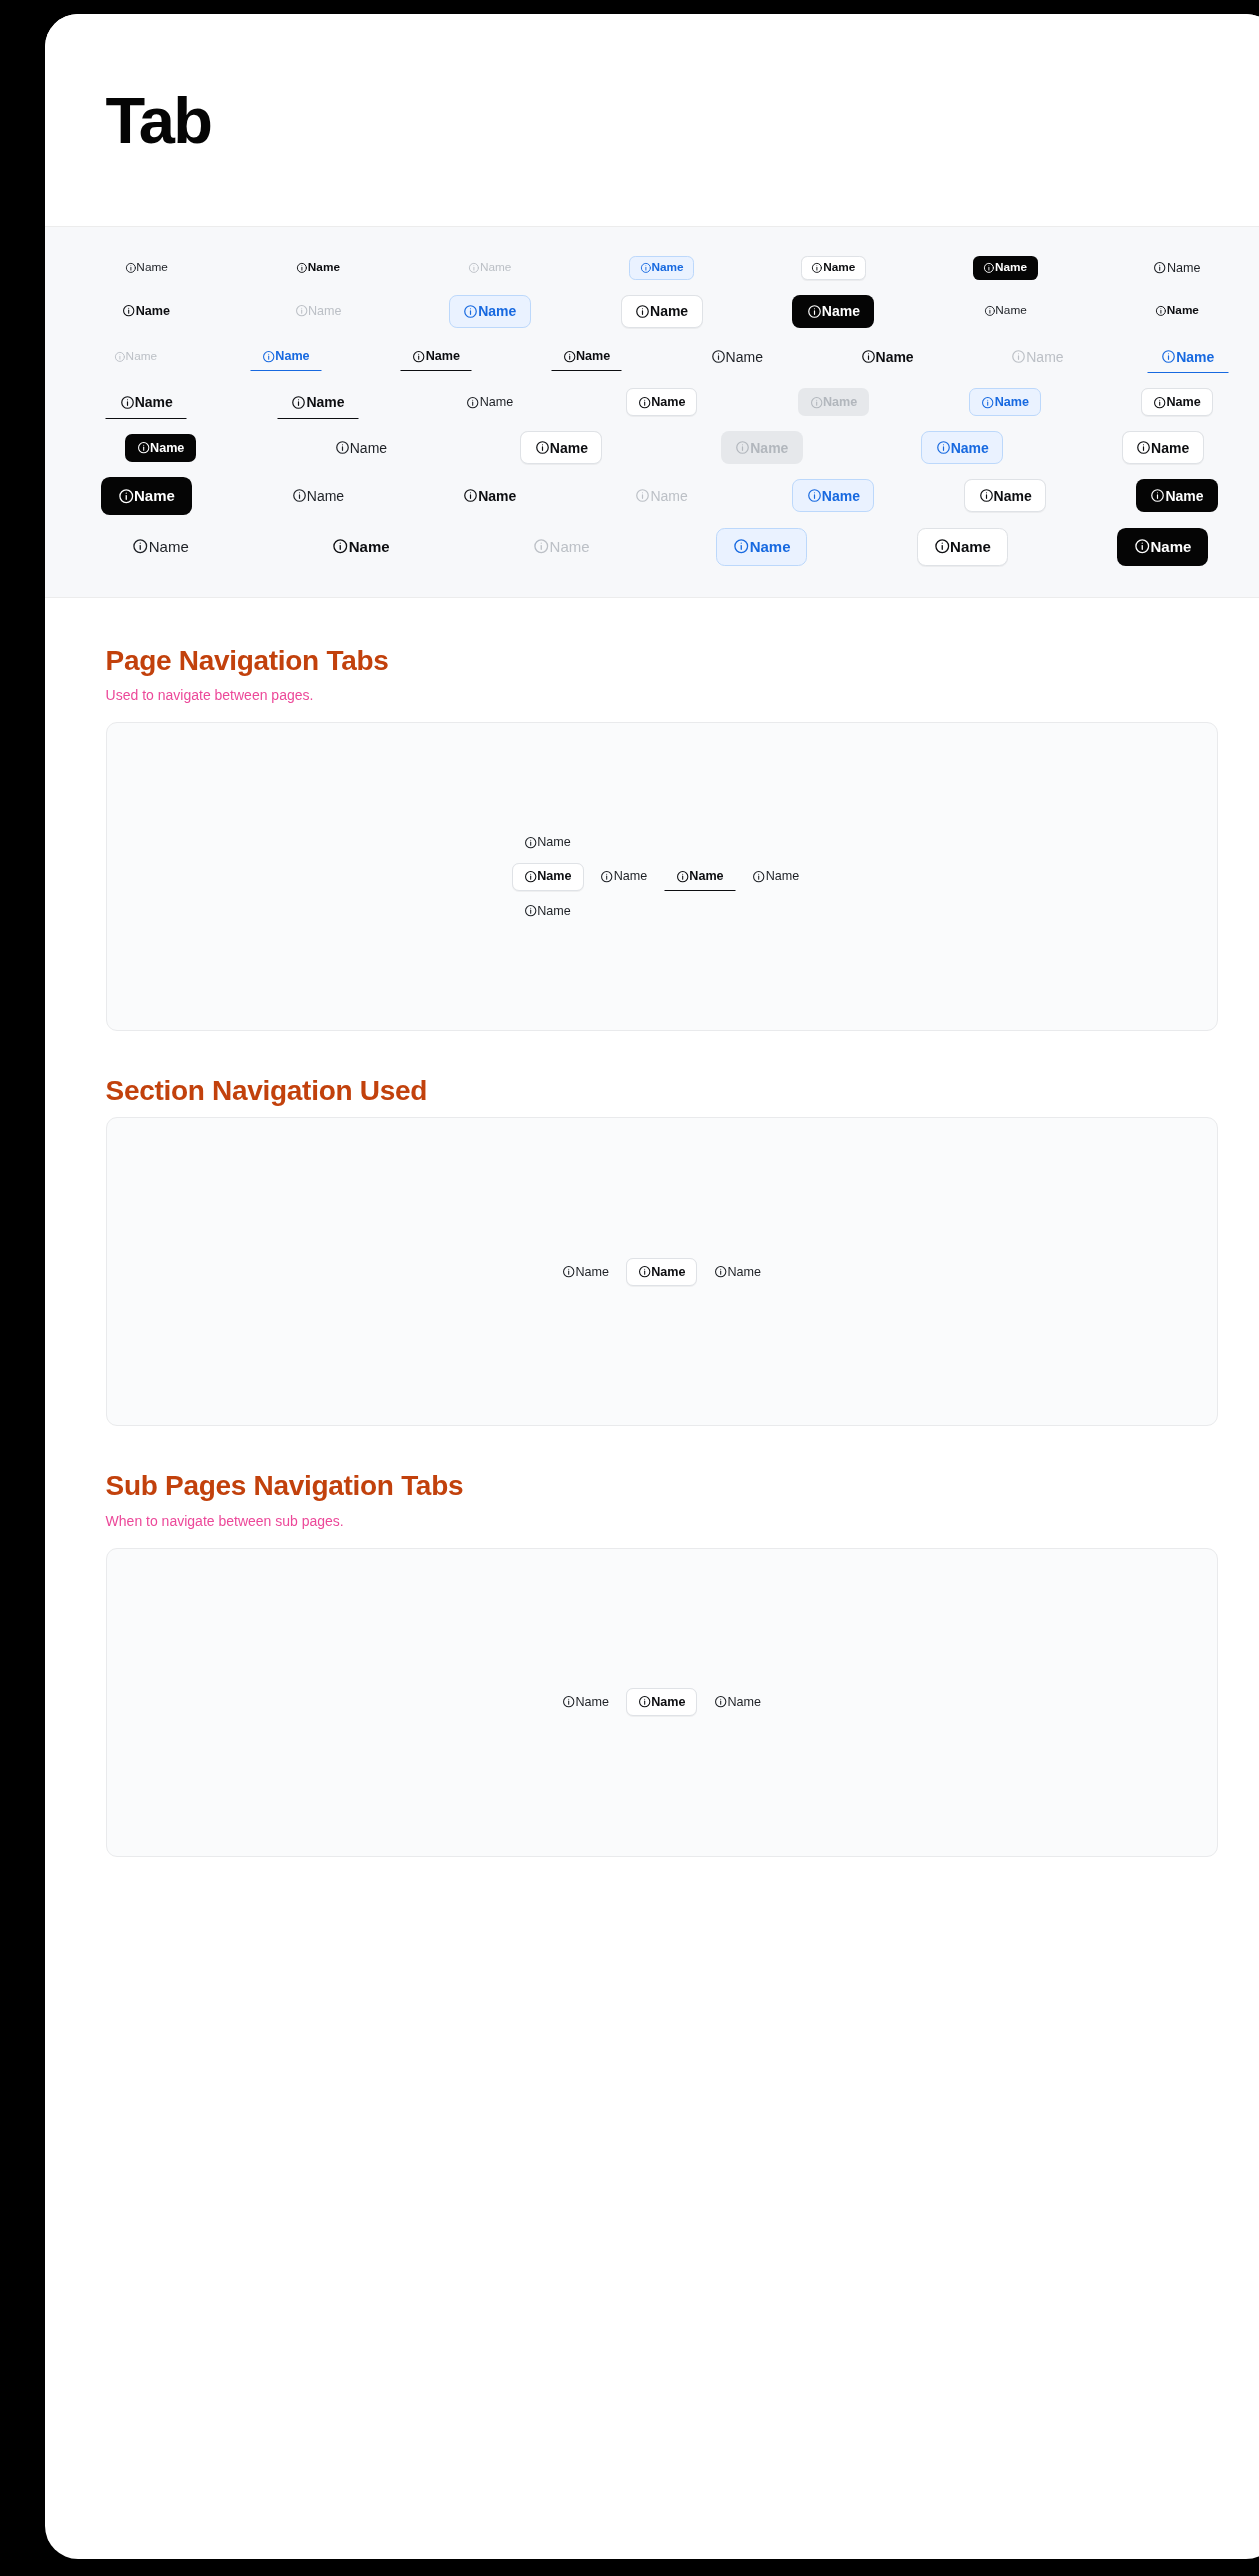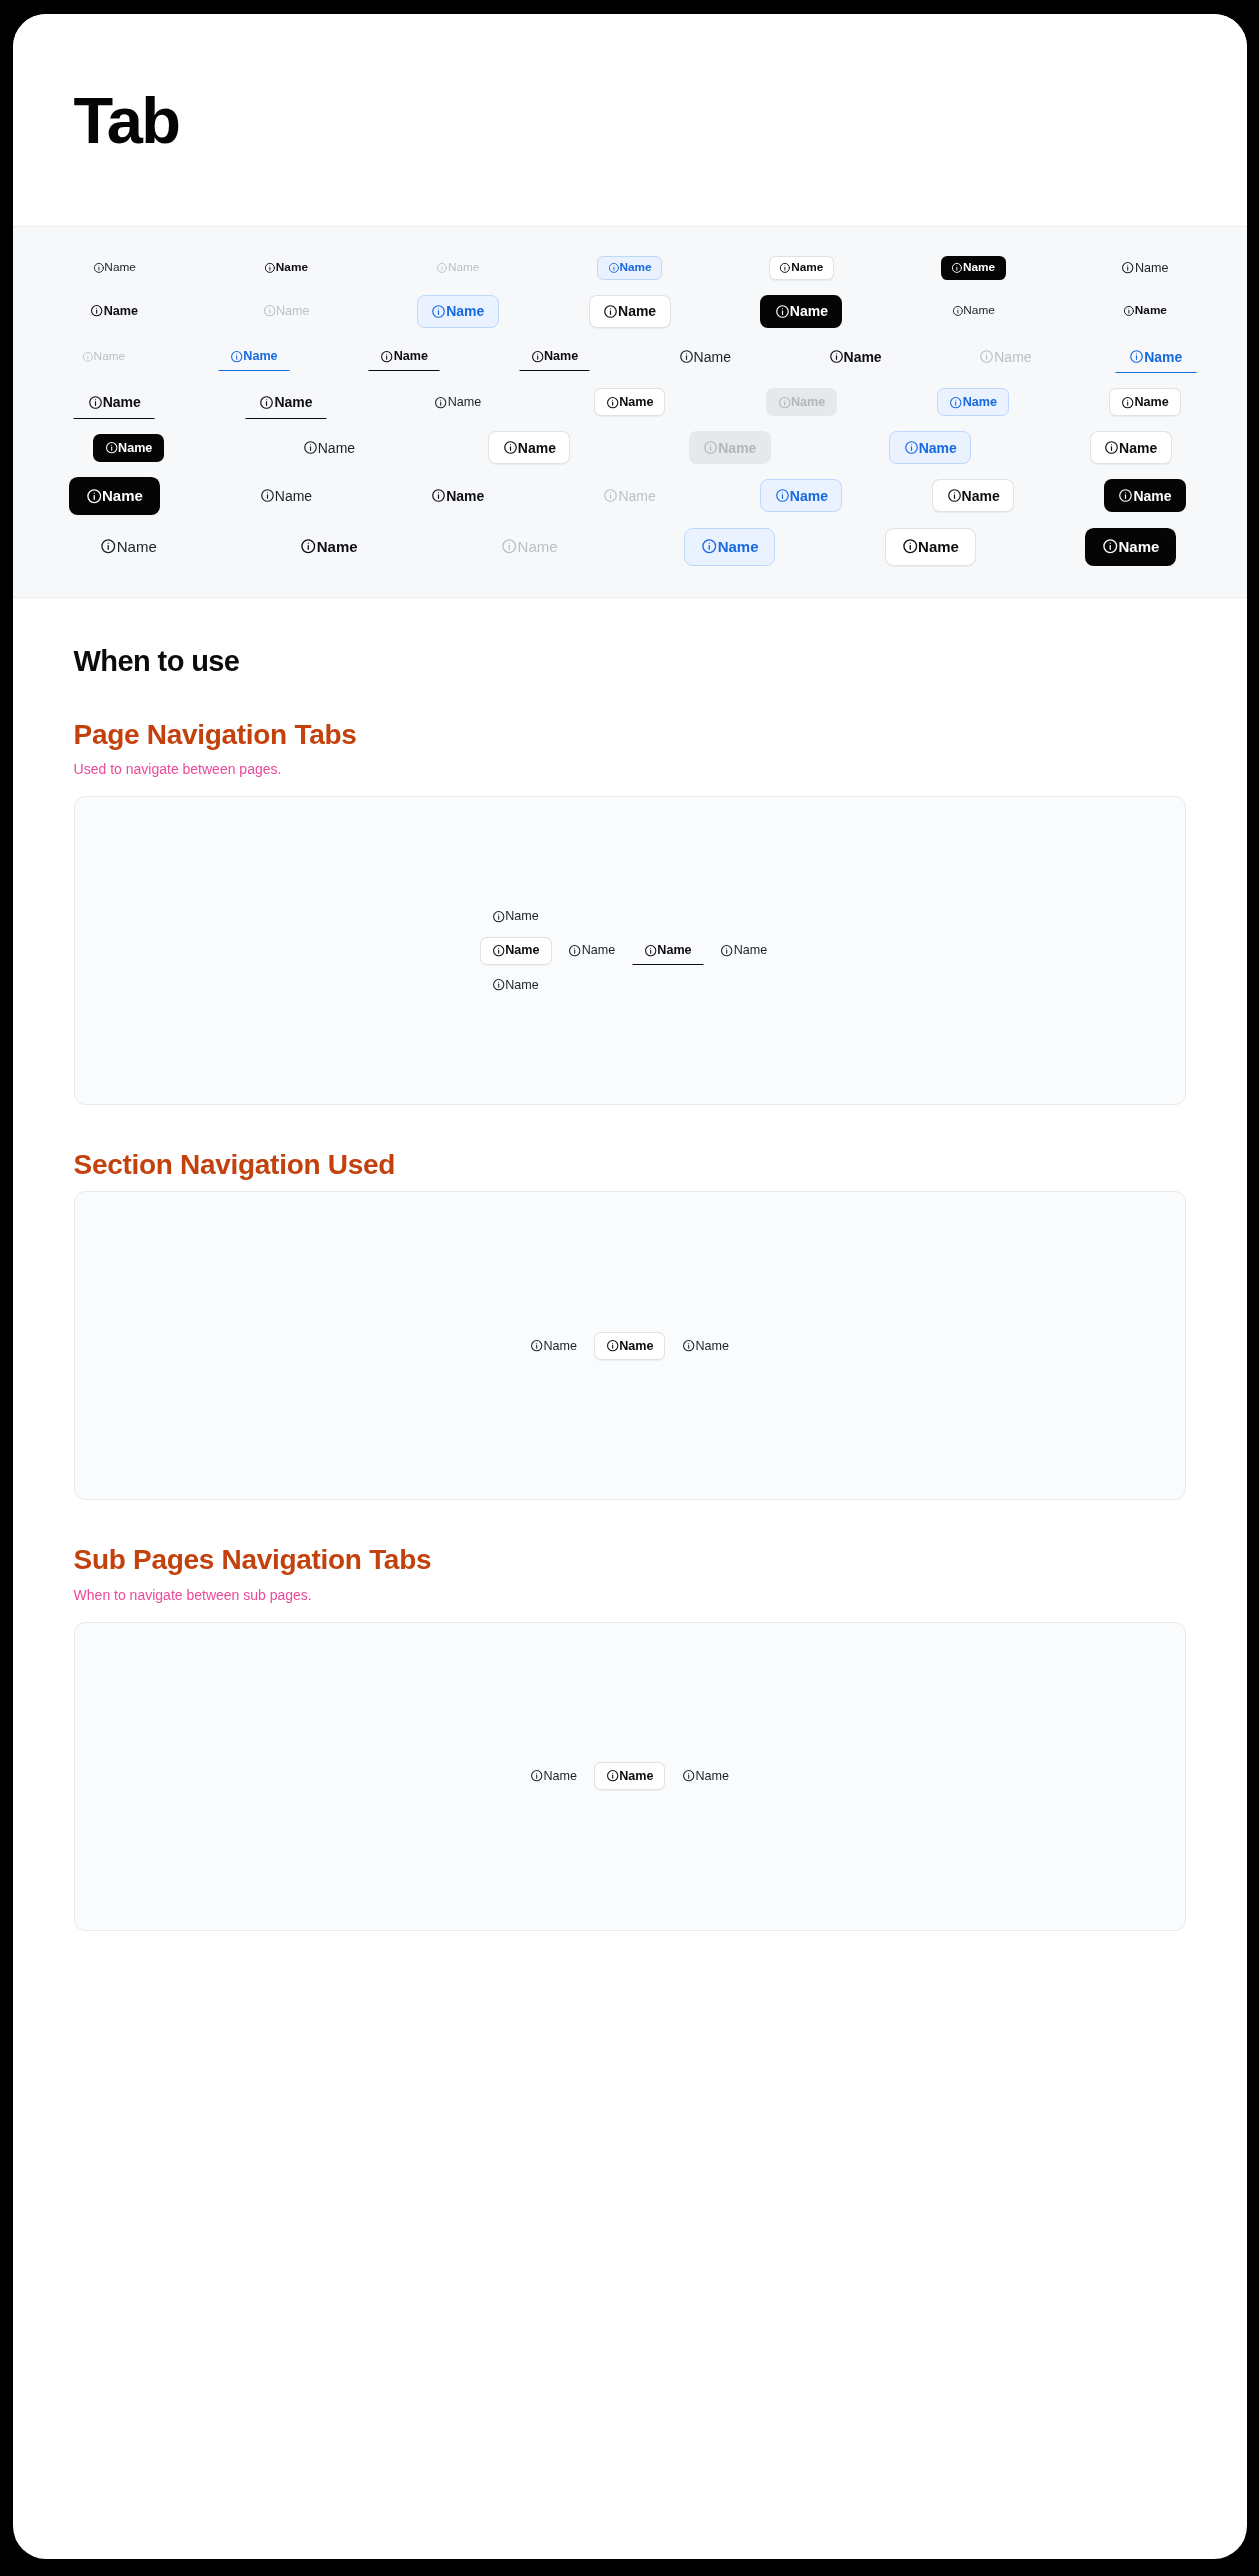--- a/index.html
+++ b/index.html
@@ -7,20 +7,21 @@
     width: 1260px;
     background: #000000;
     font-family: "Liberation Sans", sans-serif;
     -webkit-font-smoothing: antialiased;
   }
   .page {
     width: 1181px;
     min-height: 2576px;
     background: #000000;
     padding: 14px 12.6px 17.3px 12.6px;
+    margin-left: 32px;
   }
   .window {
     background: #ffffff;
     border-radius: 33px;
     overflow: hidden;
     width: 1234px;
     min-height: 2545px;
   }
 
   
@@ -736,21 +737,20 @@
                   <circle cx="12" cy="7.6" r="0.9" fill="currentColor" stroke="none"></circle>
                 </svg>
               </span>
               <span class="lbl">Name</span>
             </button>
           </div>
         </div>
       </div>
 
     <div class="when">
-      <h2>When to use</h2>
       <div id="sections">
           <div class="section">
             <h3>Page Navigation Tabs</h3>
             <p class="desc">Used to navigate between pages.</p>
             <div class="demo demo-page">
               <div class="vstack">
                 <button class="tab sz-sm v-ghost">
                   <span class="ico">
                     <svg viewBox="0 0 24 24" fill="none" stroke="currentColor" stroke-width="1.9" stroke-linecap="round" stroke-linejoin="round">
                       <circle cx="12" cy="12" r="9.2"></circle>

